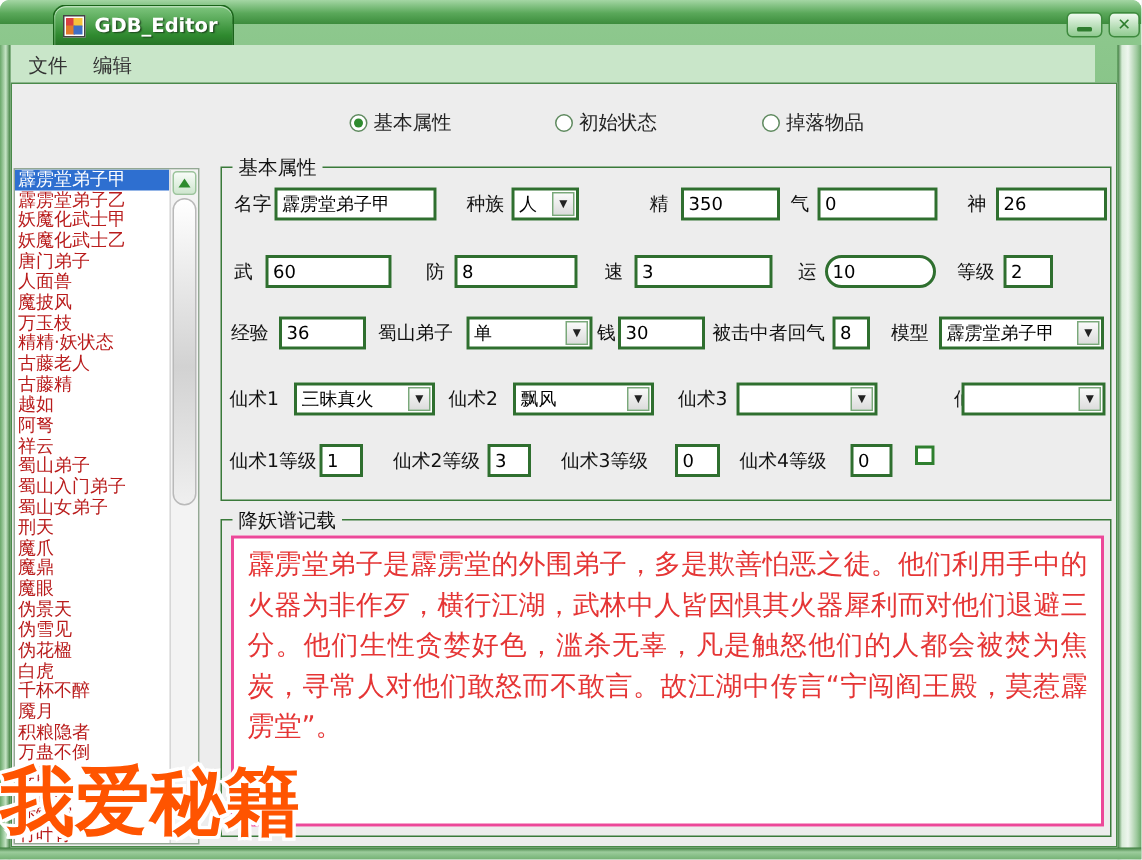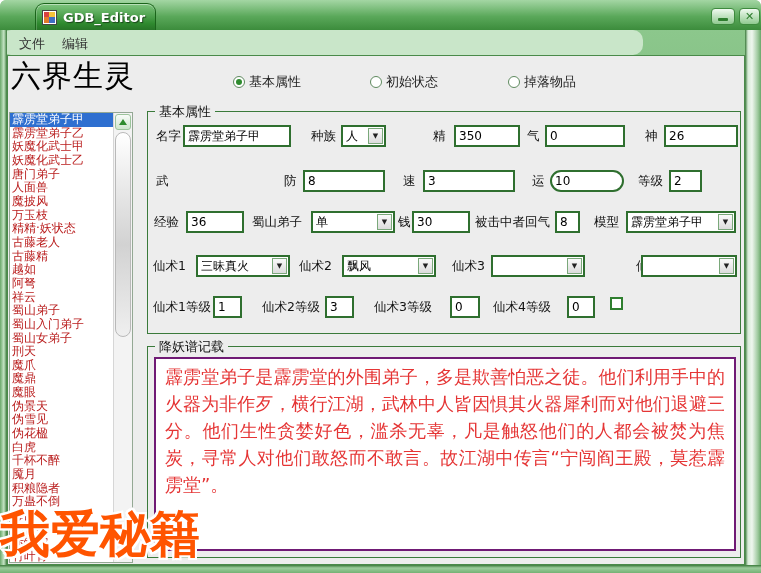--- a/index.html
+++ b/index.html
@@ -1,38 +1,38 @@
 <!DOCTYPE html>
 <html><head>
 <meta charset="utf-8">
 <style>
   * { box-sizing: border-box; margin: 0; padding: 0; }
   body { background:#fff; font-family:"DejaVu Sans","Liberation Sans",sans-serif; }
   .window{position:relative;width:761px;height:573px;overflow:hidden;
     background:linear-gradient(to bottom,#8fc98f,#55a055);border-radius:6px 6px 0 0;}
   
-  .titlebar{position:absolute;left:0;top:0;width:761px;height:30px;
+  .titlebar{position:absolute;left:0;top:0;width:761px;height:16px;
     background:linear-gradient(to bottom,#a4d6a4,#5aa85a 55%,#3c8c3c);border-radius:6px 6px 0 0;padding-left:24px;}
   .apptab{position:absolute;left:35px;top:3px;height:27px;padding:0 10px 0 6px;
     border:1px solid #1a641a;border-bottom:none;border-radius:9px 9px 0 0;
     background:linear-gradient(to bottom,#7fc67f,#2f8a2f 75%,#277427);
     box-shadow:inset 0 1px 0 rgba(255,255,255,.45), inset 1px 0 0 rgba(255,255,255,.2);
     display:flex;align-items:center;gap:6px;}
   .apptab .title{color:#fff;font-weight:bold;font-size:13px;text-shadow:1px 1px 1px rgba(0,0,0,.5);}
   .appicon{position:relative;width:15px;height:15px;background:#fff;border:1px solid #444;flex:none;}
   .appicon i{position:absolute;width:6px;height:6px;}
   .q1{left:1px;top:1px;background:#d94040;} .q2{right:1px;top:1px;background:#f5c33b;}
   .q3{left:1px;bottom:1px;background:#e07b2a;} .q4{right:1px;bottom:1px;background:#3f6fc4;}
   .winbtn{position:absolute;top:8px;height:17px;border-radius:4px;border:1px solid #3e8a3e;
     background:linear-gradient(to bottom,#f0faf0,#90ca90);display:flex;align-items:center;justify-content:center;
     color:#2e7d2e;font-size:11px;font-weight:bold;cursor:default;}
   .btn-min{left:711px;width:24px;} .btn-close{left:739px;width:21px;}
   .minbar{width:10px;height:3px;background:#2e7d2e;border-radius:1px;margin-top:5px;}
   
-  .menubar{position:absolute;left:1px;top:30px;width:642px;height:25px;background:#c9e6c9;border-radius:10px;}
+  .menubar{position:absolute;left:1px;top:30px;width:729px;height:25px;background:#c9e6c9;}
   .menu-item{position:absolute;top:4px;font-size:13px;color:#333;padding:1px 4px;}
   
   .frame-l{position:absolute;left:0;top:30px;width:7px;height:543px;
     background:linear-gradient(to right,#6aa86a,#c5e4c5 55%,#3a7a3a);}
   .frame-r{position:absolute;left:745px;top:30px;width:16px;height:543px;
     background:linear-gradient(to right,#3a7a3a 0,#d8ecd8 3px,#eef6ee 7px,#9cc89c 13px,#6aa86a);}
   .frame-b{position:absolute;left:0;top:565px;width:761px;height:8px;
     background:linear-gradient(to bottom,#3a7a3a 0,#9ccc9c 3px,#74b274);}
   
   .client{position:absolute;left:7px;top:55px;width:738px;height:510px;
@@ -59,21 +59,21 @@
   .group{position:absolute;border:1px solid #3a7a3a;}
   .group-label{position:absolute;top:-9px;left:7px;background:#ededed;padding:0 4px;font-size:13px;color:#111;white-space:nowrap;}
   .flbl{position:absolute;font-size:12.5px;color:#111;white-space:nowrap;}
   .fin{position:absolute;height:22px;border:2px solid #2f6f2f;background:#fff;font-size:12px;padding:0 3px;color:#000;
     font-family:inherit;outline:none;}
   .combo{position:absolute;height:22px;border:2px solid #2f6f2f;background:#fff;display:flex;align-items:stretch;}
   .cv{flex:1;font-size:12px;line-height:18px;padding-left:3px;white-space:nowrap;overflow:hidden;color:#000;}
   .cbtn{width:15px;margin:1px;border:1px solid #7aa87a;background:linear-gradient(to bottom,#fafafa,#dcdcdc);
     display:flex;align-items:center;justify-content:center;font-size:7px;color:#222;flex:none;}
   .cb{position:absolute;width:13px;height:13px;border:2px solid #2f7f2f;background:#fff;}
-  .codex{position:absolute;left:6px;top:10px;width:582px;height:194px;border:2px solid #701a75;background:#fff;
+  .codex{position:absolute;left:6px;top:10px;width:582px;height:194px;border:2px solid #ec4899;background:#fff;
     padding:4px 9px;color:#e53535;font-size:18px;line-height:27px;overflow:hidden;text-align:justify;}
   
   .watermark{position:absolute;left:0;top:501px;z-index:60;font-size:50px;font-weight:bold;color:#ff5400;
     white-space:nowrap;-webkit-text-stroke:4px #ffffff;paint-order:stroke fill;
     text-shadow:-2px -2px 0 #fff,2px -2px 0 #fff,-2px 2px 0 #fff,2px 2px 0 #fff;text-align:right;}
 </style>
 </head>
 <body>
 
 <div class="window">
@@ -100,21 +100,20 @@
     <span class="menu-item" style="left:14px">文件</span>
     <span class="menu-item" style="left:57px">编辑</span>
   </div>
 
   <div class="frame-l"></div>
   <div class="frame-r"></div>
   <div class="frame-b"></div>
 
   <div class="client">
 
-    <div class="heading">六界生灵</div>
 
     <label class="radio" style="left:225px">
       <span class="rdot sel"></span>
       <span>基本属性</span>
     </label>
     <label class="radio" style="left:362px">
       <span class="rdot"></span>
       <span>初始状态</span>
     </label>
     <label class="radio" style="left:500px">
@@ -178,20 +177,21 @@
       <span class="cbtn">▼</span>
     </div>
     <span class="flbl" style="left:425px;top:72px">精</span>
     <input class="fin" style="left: 446px; top: 69px; width: 66px;" value="350">
     <span class="flbl" style="left:519px;top:72px">气</span>
     <input class="fin" style="left: 537px; top: 69px; width: 80px;" value="0">
     <span class="flbl" style="left:637px;top:72px">神</span>
     <input class="fin" style="left: 656px; top: 69px; width: 74px;" value="26">
 
     <span class="flbl" style="left:148px;top:117px">武</span>
+    <input class="fin" style="left: 169px; top: 114px; width: 84px;" value="60">
     <span class="flbl" style="left:276px;top:117px">防</span>
     <input class="fin" style="left: 295px; top: 114px; width: 82px;" value="8">
     <span class="flbl" style="left:395px;top:117px">速</span>
     <input class="fin" style="left: 415px; top: 114px; width: 92px;" value="3">
     <span class="flbl" style="left:524px;top:117px">运</span>
     <input class="fin" style="left: 542px; top: 114px; width: 74px; border-radius: 11px;" value="10">
     <span class="flbl" style="left:630px;top:117px">等级</span>
     <input class="fin" style="left: 661px; top: 114px; width: 33px;" value="2">
 
     <span class="flbl" style="left:146px;top:158px">经验</span>

